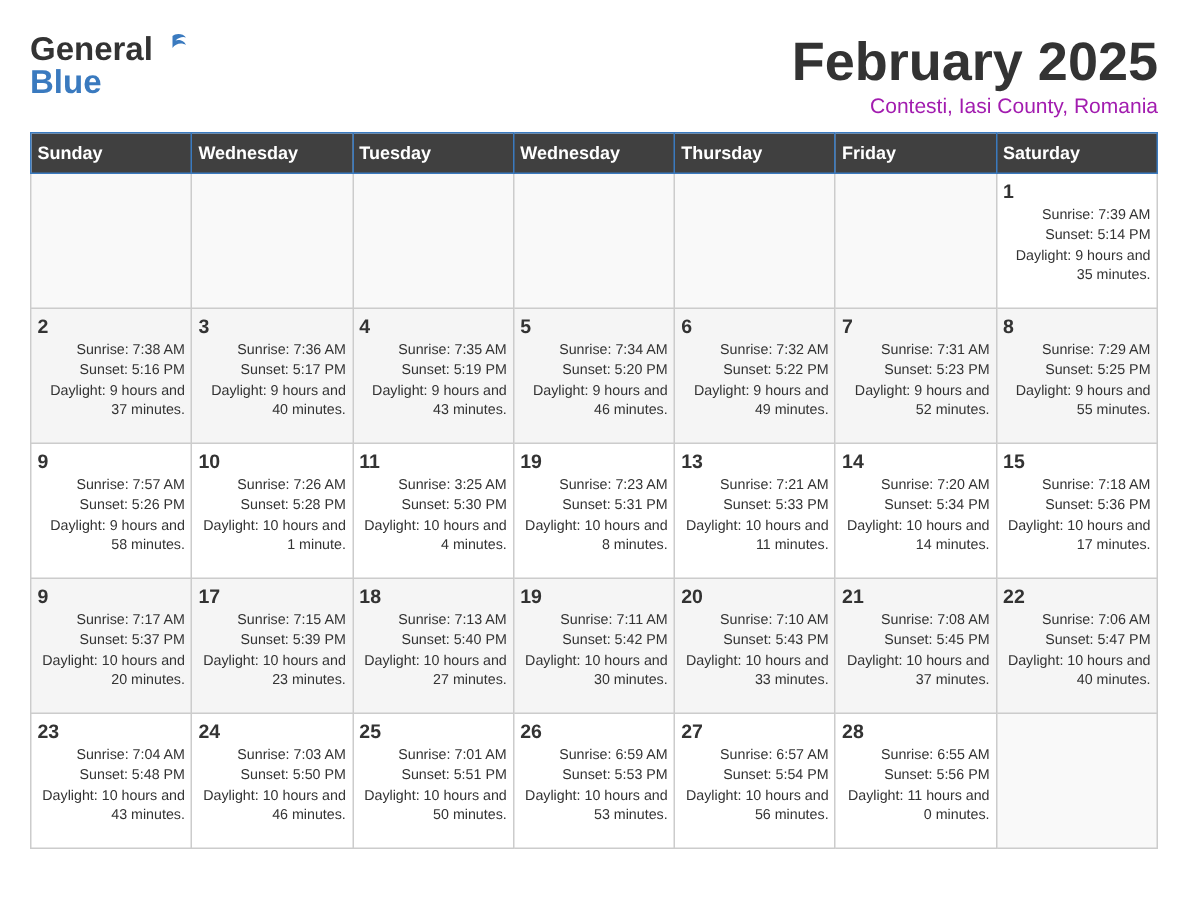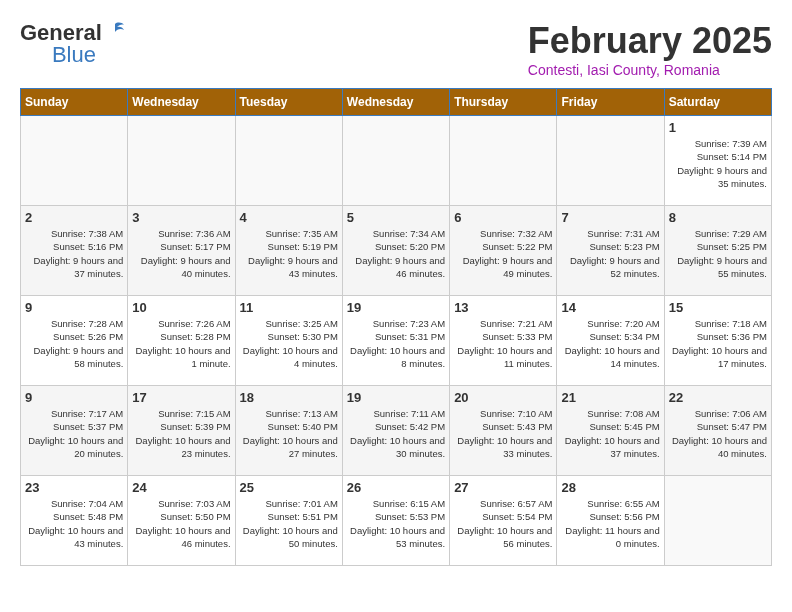--- a/index.html
+++ b/index.html
@@ -14,37 +14,38 @@
       display: flex;
       justify-content: space-between;
       align-items: flex-start;
       margin-bottom: 10px;
     }
     .logo {
       display: flex;
       align-items: center;
     }
     .title-block {
+      text-align: right;
     }
     .month-title {
       font-size: 36px;
       font-weight: bold;
       color: #333;
     }
     .location {
       font-size: 14px;
       color: #a21caf;
     }
     .calendar {
       width: 100%;
       border-collapse: collapse;
       border: 1px solid #ccc;
     }
     .calendar th {
-      background: #a16207;
+      background: #404040;
       color: #fff;
       font-size: 12px;
       padding: 6px 4px;
       text-align: left;
       border: 1px solid #3a7abf;
     }
     .calendar td {
       width: 107px;
       vertical-align: top;
       padding: 4px;
@@ -78,21 +79,21 @@
 
 <div class="header">
   <div class="logo">
     <div>
       <div style="display:flex; align-items:flex-start;">
         <span style="font-size:22px; font-weight:bold; color:#333;">General</span>
         <svg width="22" height="22" viewBox="0 0 22 22" style="margin: 0 2px;">
           <path d="M11 4 C13 2, 18 2, 20 5 C18 4, 15 5, 13 7 C15 6, 19 7, 20 10 C17 8, 13 9, 11 12 L11 4Z" fill="#3a7abf"></path>
         </svg>
       </div>
-      <div style="font-size:22px; font-weight:normal; color:#3a7abf; margin-top:-4px;text-align:center;">Blue</div>
+      <div style="font-size:22px; font-weight:bold; color:#3a7abf; margin-top:-4px;">Blue</div>
     </div>
   </div>
   <div class="title-block">
     <div class="month-title">February 2025</div>
     <div class="location">Contesti, Iasi County, Romania</div>
   </div>
 </div>
 
 <table class="calendar">
   <thead>
@@ -161,21 +162,21 @@
         <td>
           <span class="day-num">8</span>
           <div class="day-info">Sunrise: 7:29 AM
 Sunset: 5:25 PM
 Daylight: 9 hours and 55 minutes.</div>
         </td>
       </tr>
       <tr>
         <td>
           <span class="day-num">9</span>
-          <div class="day-info">Sunrise: 7:28 AM
+          <div class="day-info">Sunrise: 7:57 AM
 Sunset: 5:26 PM
 Daylight: 9 hours and 58 minutes.</div>
         </td>
         <td>
           <span class="day-num">10</span>
           <div class="day-info">Sunrise: 7:26 AM
 Sunset: 5:28 PM
 Daylight: 10 hours and 1 minute.</div>
         </td>
         <td>
@@ -267,21 +268,21 @@
 Daylight: 10 hours and 46 minutes.</div>
         </td>
         <td>
           <span class="day-num">25</span>
           <div class="day-info">Sunrise: 7:01 AM
 Sunset: 5:51 PM
 Daylight: 10 hours and 50 minutes.</div>
         </td>
         <td>
           <span class="day-num">26</span>
-          <div class="day-info">Sunrise: 6:15 AM
+          <div class="day-info">Sunrise: 6:59 AM
 Sunset: 5:53 PM
 Daylight: 10 hours and 53 minutes.</div>
         </td>
         <td>
           <span class="day-num">27</span>
           <div class="day-info">Sunrise: 6:57 AM
 Sunset: 5:54 PM
 Daylight: 10 hours and 56 minutes.</div>
         </td>
         <td>

